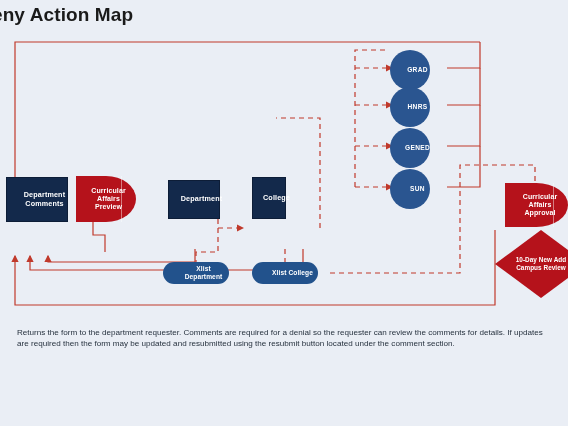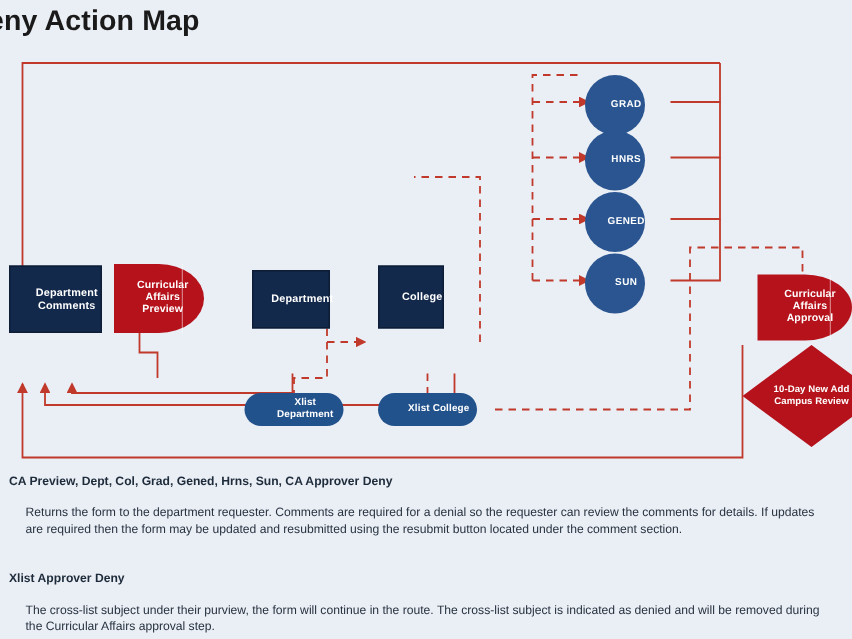--- a/index.html
+++ b/index.html
@@ -144,21 +144,21 @@
       <div style="padding-right:10px;">
         <span>Curricular</span><br>
         <span>Affairs Preview</span>
       </div>
     </div>
 
     <div class="node rect" style="left:168px;top:150px;width:52px;height:39px;">
       <span>Department</span>
     </div>
 
-    <div class="node rect" style="left:252px;top:147px;width:44px;height:42px;">
+    <div class="node rect" style="left:252px;top:147px;width:34px;height:42px;">
       <span>College</span>
     </div>
 
     <div class="node circle" style="left:390px;top:20px;width:40px;height:40px;">
       <span>GRAD</span>
     </div>
 
     <div class="node circle" style="left:390px;top:57px;width:40px;height:40px;">
       <span>HNRS</span>
     </div>
@@ -193,23 +193,20 @@
           <span>10-Day New Add</span><br>
           <span>Campus Review</span>
         </div>
       </div>
     </div>
 
   </div>
 
   <div id="legend">
     <div class="legend-block">
-      <p class="legend-head">CA Preview, Dept, Col, Grad, Gened, Hrns, Sun, CA Approver Deny</p>
       <p class="legend-body">Returns the form to the department requester. Comments are required for a denial so the requester can review the comments for details. If updates are required then the form may be updated and resubmitted using the resubmit button located under the comment section.</p>
     </div>
     <div class="legend-gap"></div>
     <div class="legend-block">
-      <p class="legend-head">Xlist Approver Deny</p>
-      <p class="legend-body">The cross-list subject under their purview, the form will continue in the route. The cross-list subject is indicated as denied and will be removed during the Curricular Affairs approval step.</p>
     </div>
   </div>
 
 </div>
 
 </body></html>

